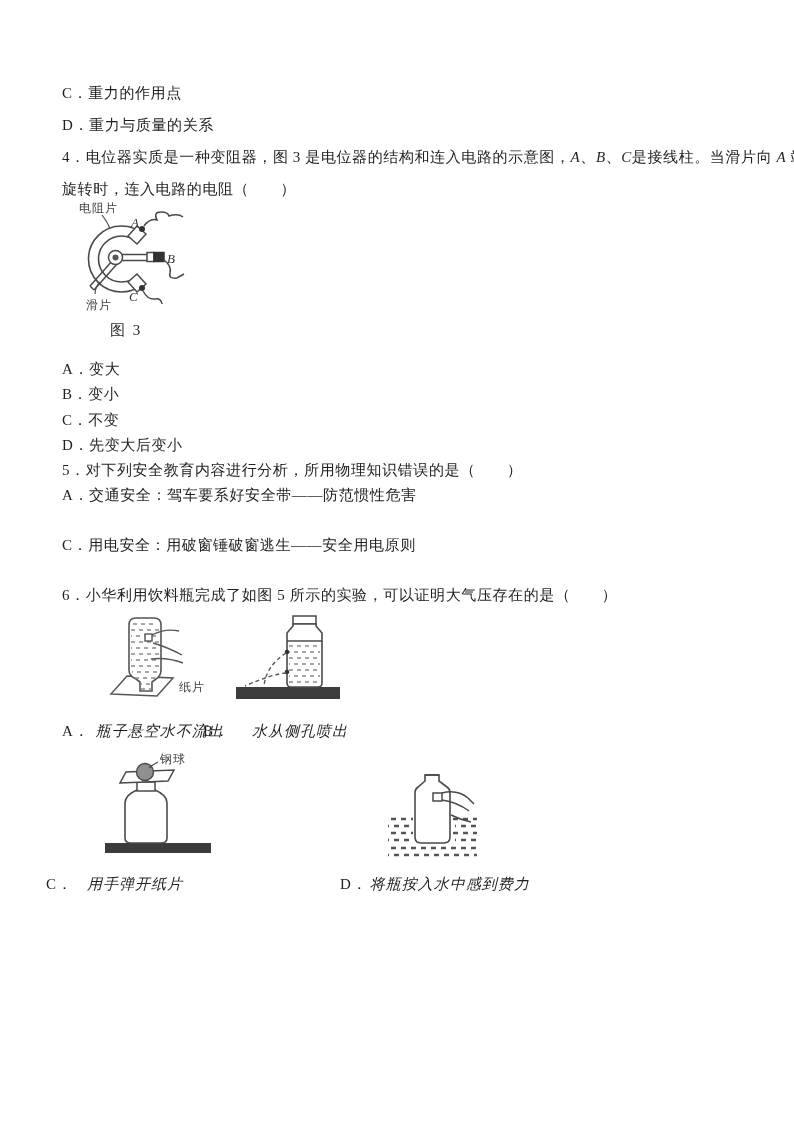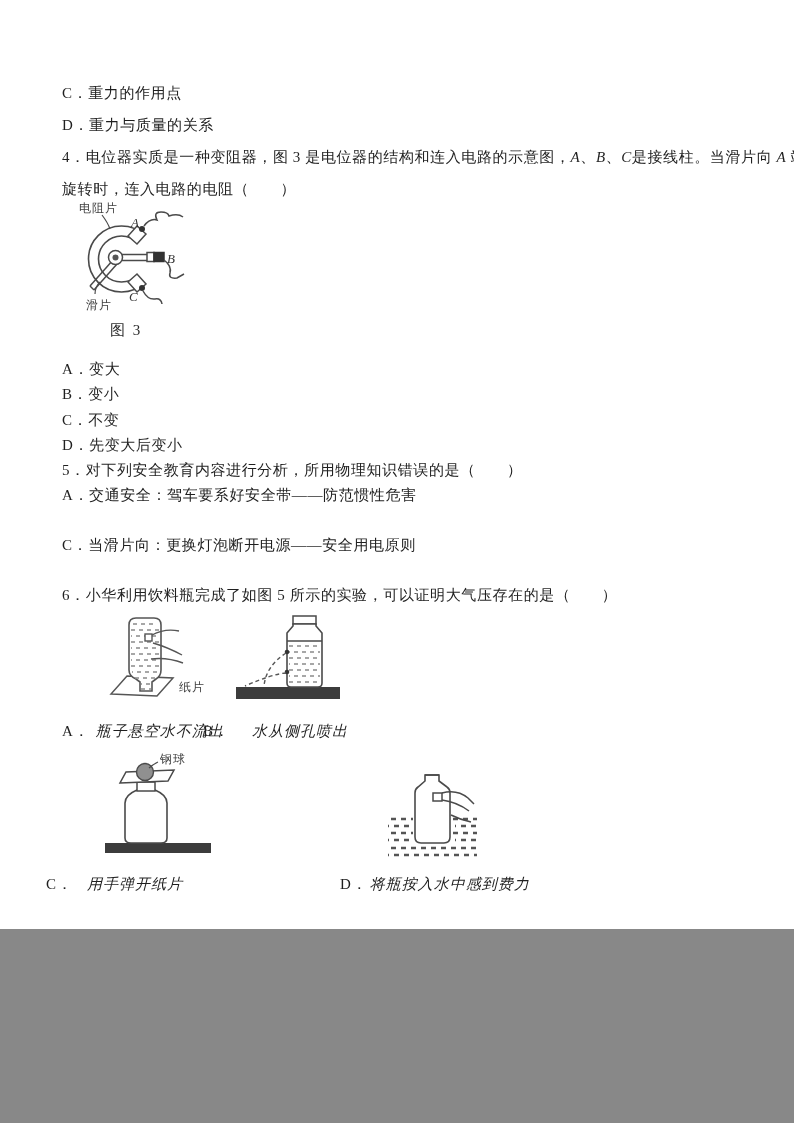--- a/index.html
+++ b/index.html
@@ -1,18 +1,18 @@
 <!DOCTYPE html>
 <html><head>
 <meta charset="utf-8">
 <style>
   html,body{margin:0;padding:0;background:#888;}
   .page{
     position:relative;
-    width:794px;height:929px;
+    width:794px;height:1123px;
     margin:0 auto;
     background:#ffffff;
     font-family:"Liberation Serif","DejaVu Serif",serif;
     color:#1f1f1f;
     overflow:hidden;
   }
   .ln{
     position:absolute;
     left:62px;
     font-size:15px;
@@ -90,21 +90,21 @@
     <text x="40" y="139" class="fcap">图 3</text>
   </svg>
 
   <div class="ln" style="top:360px">A．变大</div>
   <div class="ln" style="top:385px">B．变小</div>
   <div class="ln" style="top:411px">C．不变</div>
   <div class="ln" style="top:436px">D．先变大后变小</div>
 
   <div class="ln" style="top:461px">5．对下列安全教育内容进行分析，所用物理知识错误的是（　　）</div>
   <div class="ln" style="top:486px">A．交通安全：驾车要系好安全带——防范惯性危害</div>
-  <div class="ln" style="top:536px">C．当滑片向：更换灯泡断开电源——安全用电原则</div>
+  <div class="ln" style="top:536px">C．用电安全：用破窗锤破窗逃生——安全用电原则</div>
 
   <div class="ln" style="top:586px">6．小华利用饮料瓶完成了如图 5 所示的实验，可以证明大气压存在的是（　　）</div>
 
   <svg class="fig" style="left:95px;top:610px" width="120" height="105" viewBox="0 0 120 105">
     <polygon points="16,84 62,86 78,68 32,66" fill="#ffffff" stroke="#555555" stroke-width="1.5"></polygon>
     <path d="M34,15 Q34,8 41,8 L59,8 Q66,8 66,15 L66,60 Q66,66 61,69 L57,72 L57,81 L45,81 L45,72 L41,69 Q34,66 34,60 Z" fill="#ffffff" stroke="#555555" stroke-width="1.6"></path>
     <g stroke="#8a8a8a" stroke-width="1.3" stroke-dasharray="4,4">
       <line x1="38" y1="14" x2="62" y2="14"></line>
       <line x1="36" y1="20" x2="64" y2="20"></line>
       <line x1="36" y1="26" x2="64" y2="26" stroke-dashoffset="3"></line>

